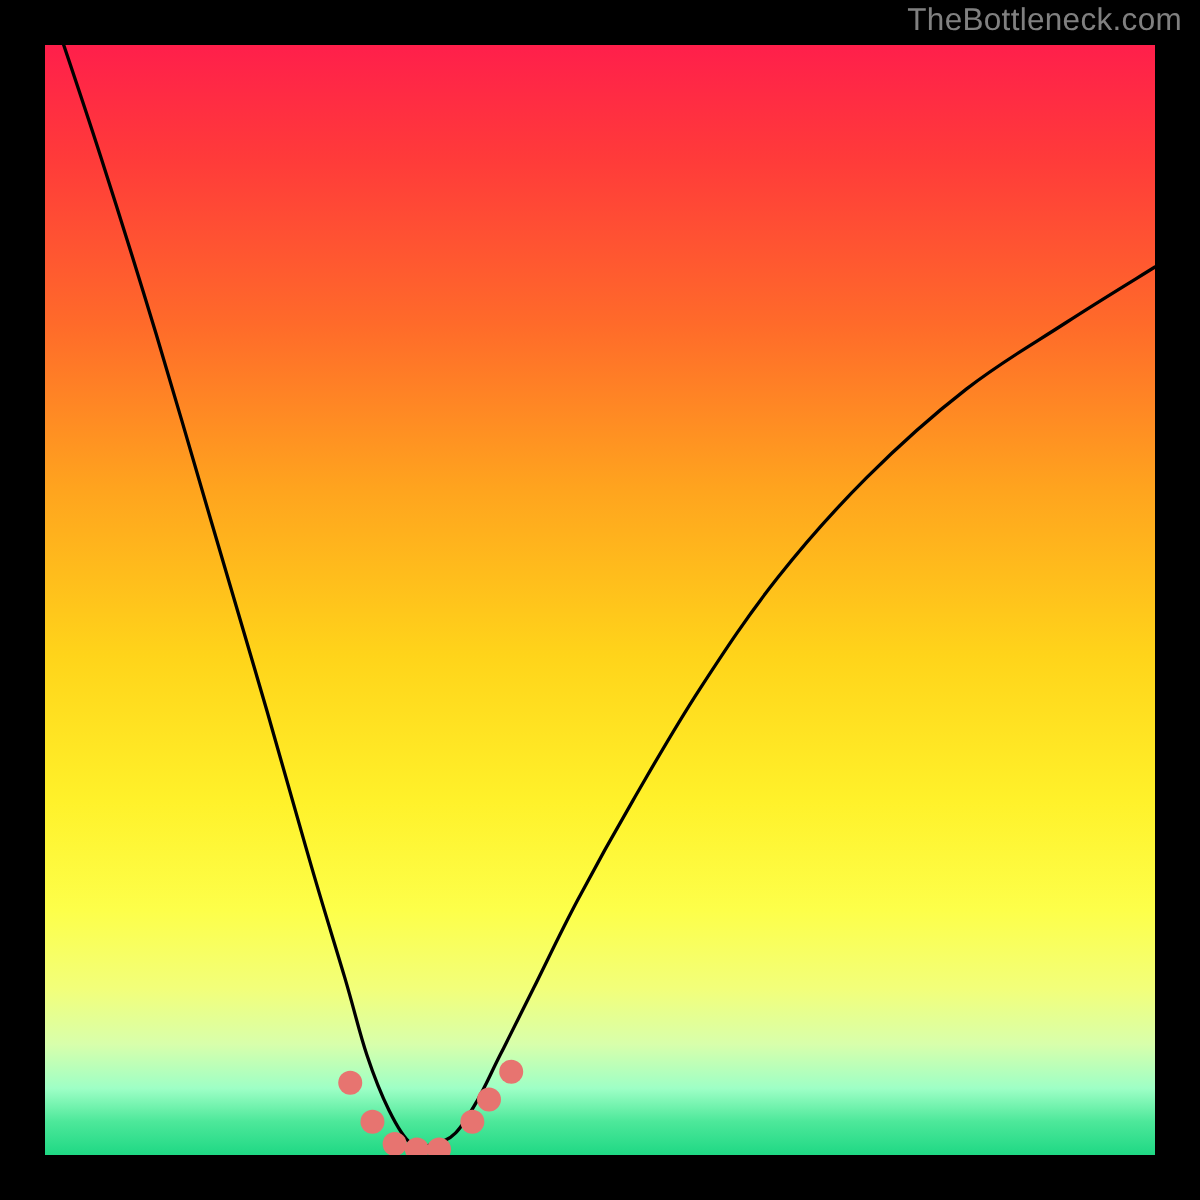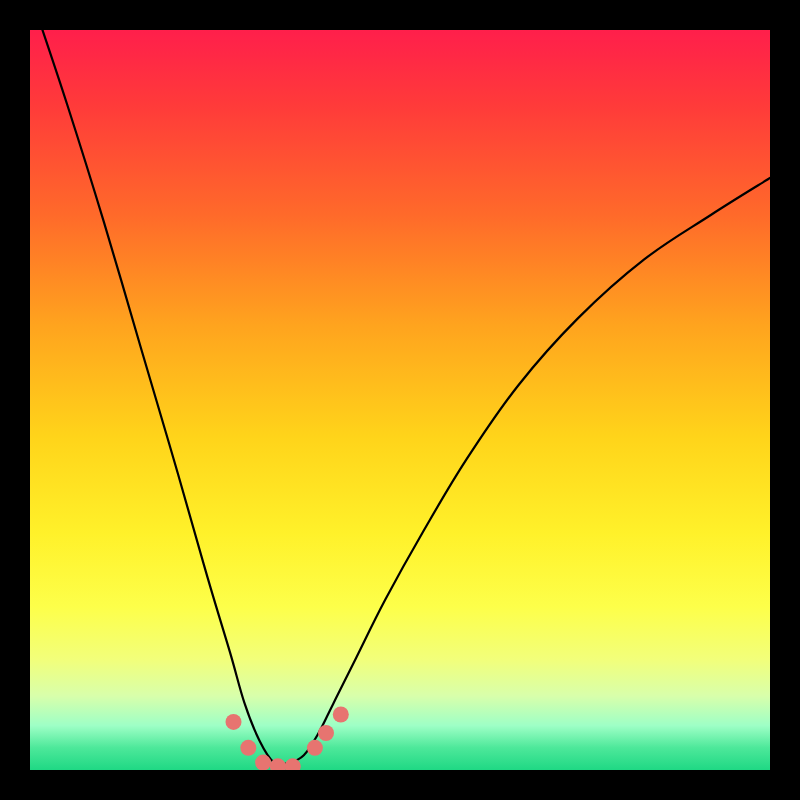--- a/index.html
+++ b/index.html
@@ -58,20 +58,21 @@
     left: 0;
     width: 740px;
     height: 740px;
   }
 </style>
 </head>
 <body>
 
 <div class="frame">
 
+  <div class="watermark">TheBottleneck.com</div>
 
   <div class="plot-area">
     <svg class="curve" viewBox="0 0 740 740" preserveAspectRatio="none">
       <path id="curve-path" fill="none" stroke="#000" stroke-width="2.2" stroke-linecap="round" stroke-linejoin="round" d="M 0.0 -37.0 C 6.7 -17.0, 23.7 32.7, 37.0 74.0 C 50.3 115.3, 60.7 148.4, 74.0 192.4 C 87.3 236.4, 97.7 272.9, 111.0 318.2 C 124.3 363.5, 136.0 402.7, 148.0 444.0 C 160.0 485.3, 168.3 515.6, 177.6 547.6 C 186.9 579.6, 193.1 599.0, 199.8 621.6 C 206.5 644.2, 209.3 657.4, 214.6 673.4 C 219.9 689.4, 224.1 699.7, 229.4 710.4 C 234.7 721.1, 238.9 728.6, 244.2 732.6 C 249.5 736.6, 253.7 733.9, 259.0 732.6 C 264.3 731.3, 268.5 730.5, 273.8 725.2 C 279.1 719.9, 283.3 712.3, 288.6 703.0 C 293.9 693.7, 296.7 686.7, 303.4 673.4 C 310.1 660.1, 316.3 647.6, 325.6 629.0 C 334.9 610.4, 343.2 592.4, 355.2 569.8 C 367.2 547.2, 377.5 528.5, 392.2 503.2 C 406.9 477.9, 419.3 455.8, 436.6 429.2 C 453.9 402.6, 468.4 380.5, 488.4 355.2 C 508.4 329.9, 525.0 311.2, 547.6 288.6 C 570.2 266.0, 590.2 248.0, 614.2 229.4 C 638.2 210.8, 658.2 199.7, 680.8 185.0 C 703.4 170.3, 729.3 154.7, 740.0 148.0"></path>
       <g id="marker-group">
           <circle cx="203.5" cy="691.9" r="8" fill="#e77470"></circle>
           <circle cx="218.3" cy="717.8" r="8" fill="#e77470"></circle>
           <circle cx="233.1" cy="732.6" r="8" fill="#e77470"></circle>
           <circle cx="247.9" cy="736.3" r="8" fill="#e77470"></circle>
           <circle cx="262.7" cy="736.3" r="8" fill="#e77470"></circle>

